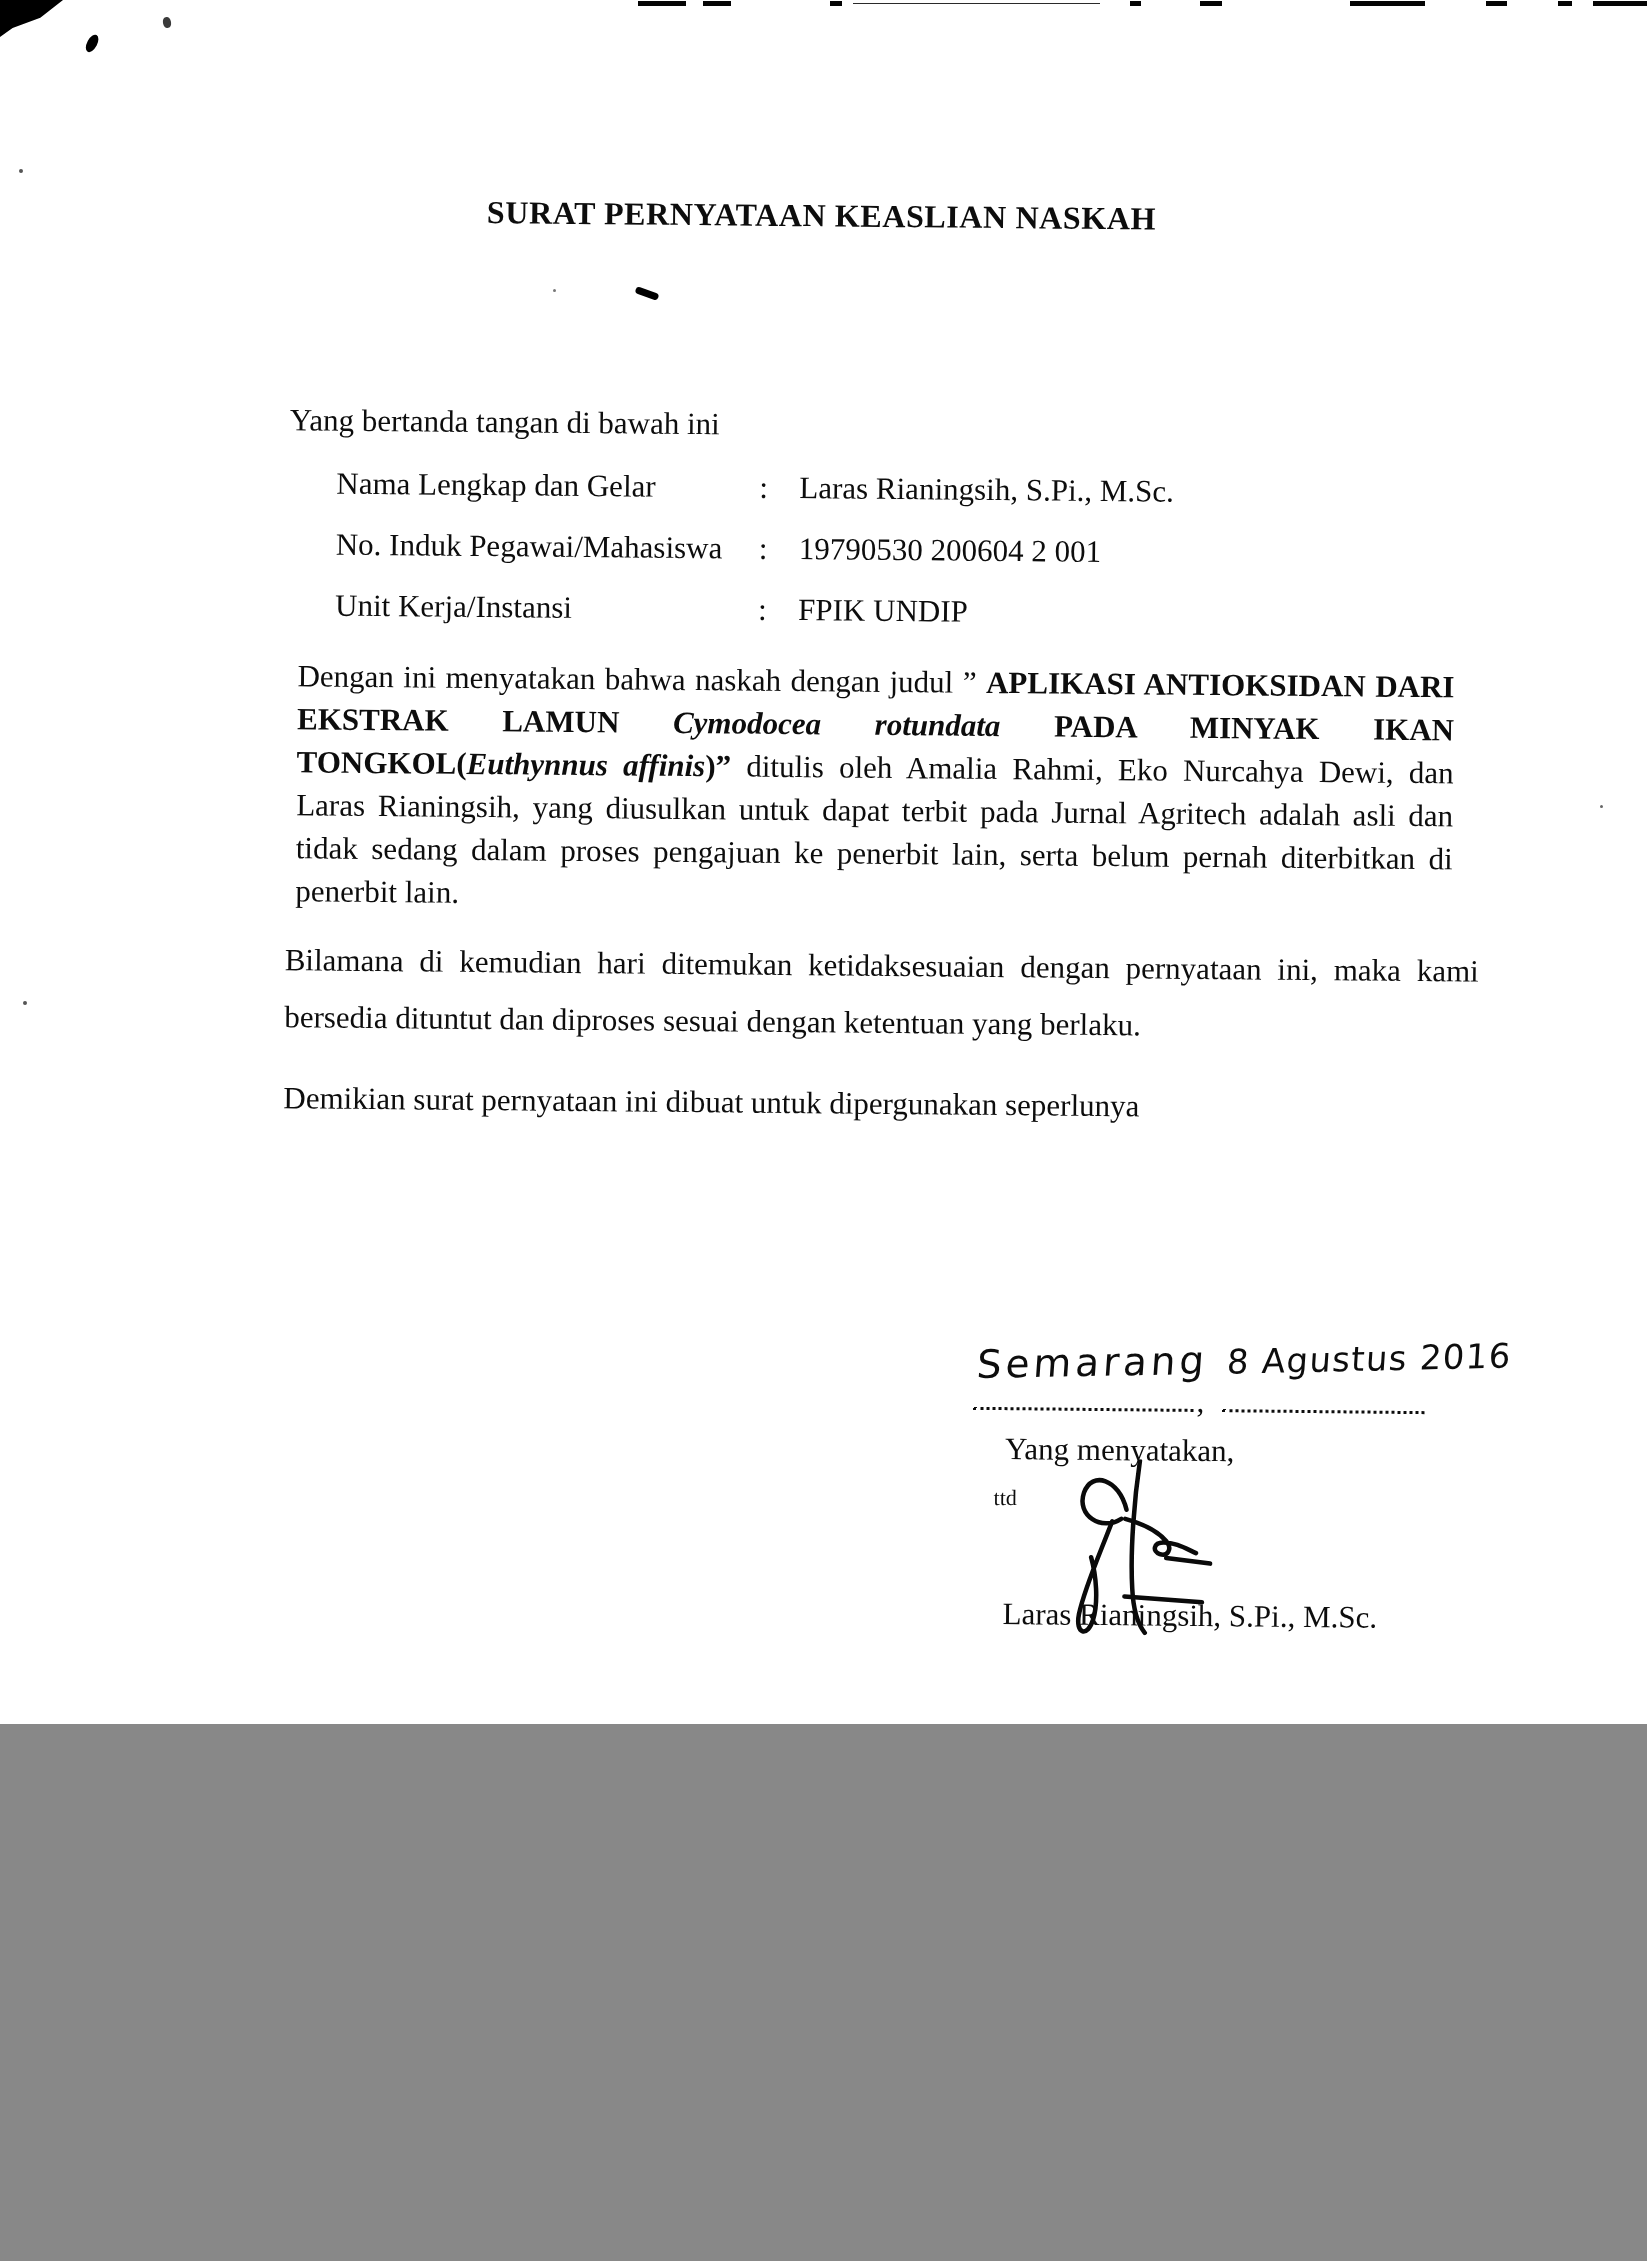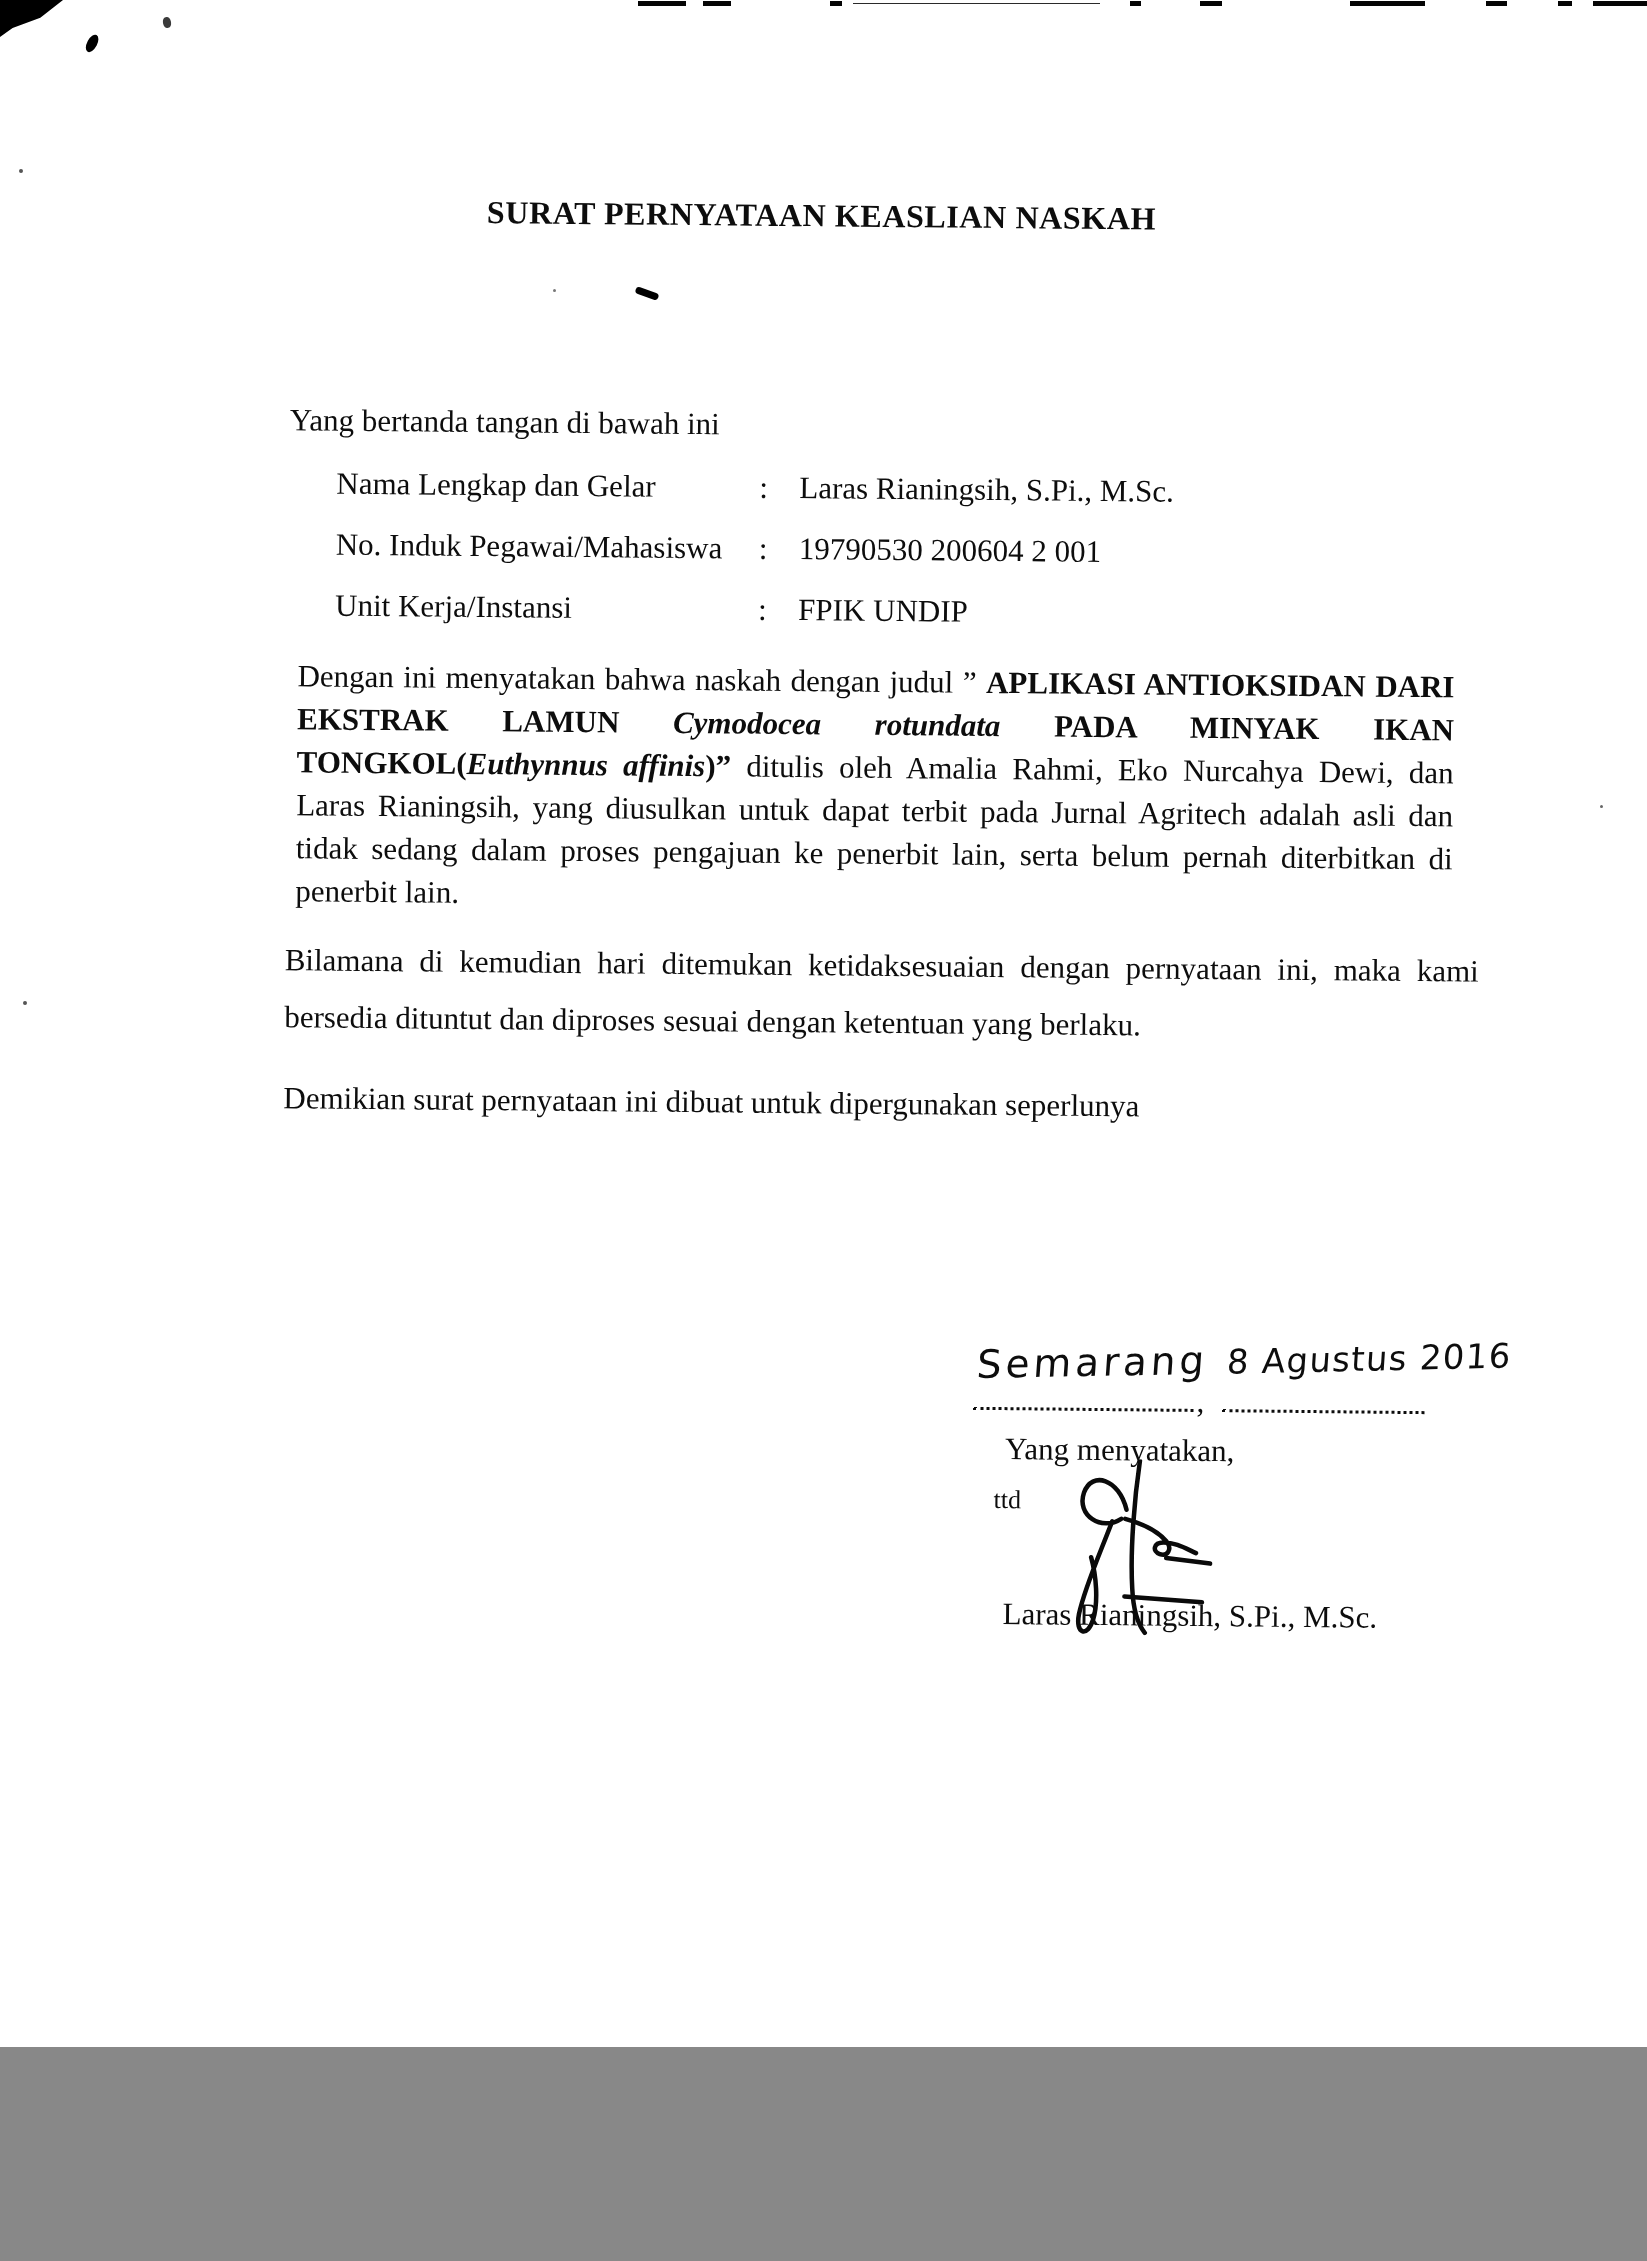--- a/index.html
+++ b/index.html
@@ -1,19 +1,19 @@
 <!DOCTYPE html>
 <html style="--ink: #0d0d0d; --paper: #ffffff;font-size:10.3px"><head>
 <meta charset="utf-8">
 <style>
   :root { --ink:#0d0d0d; --paper:#ffffff; }
   * { margin:0; padding:0; box-sizing:border-box; }
   html,body { background:#888; }
   #page {
-    position:relative; width:1647px; height:2047px;
+    position:relative; width:1647px; height:1724px;
     background:var(--paper); overflow:hidden;
     font-family:"Liberation Serif","DejaVu Serif",serif;
     color:var(--ink);
   }
   #content { position:absolute; inset:0; transform:rotate(0.55deg); transform-origin:271px 0; }
 
   .title {
     position:absolute; top:192px; left:0; width:1647px;
     text-align:center; font-size:32px; font-weight:bold; letter-spacing:0.6px;
   }
@@ -36,21 +36,21 @@
   .dots1 { left:0; width:220px; }
   .dots2 { left:249px; width:202px; }
   .printed-comma { position:absolute; left:223px; bottom:-3.9px; font-size:31px; }
   .handwriting {
     font-family:"DejaVu Sans",sans-serif; color:var(--ink);
     white-space:nowrap; position:absolute;
   }
   .hw-city { top:-10.3px; left:2.6px;  font-size:39px; letter-spacing:3.9px; transform:rotate(-1.6deg) skewX(-5deg); }
   .hw-date { top:-14px; left:253px; font-size:34px; letter-spacing:1.3px; transform:rotate(-1.8deg) skewX(-5deg); }
   .declarer { position:absolute; top:1424px; left:1019px; font-size:31px; }
-  .ttd      { position:absolute; top:1478px; left:1008px; font-size:26px; }
+  .ttd      { position:absolute; top:1478px; left:1008px; font-size:22px; }
   .sig-svg  { position:absolute; top:1451px; left:1044px; z-index:3; }
   .signatory{ position:absolute; top:1589px; left:1018px; font-size:31px; }
 
   
   .artifact { position:absolute; background:#000; }
   #corner-blotch { top:0; left:0; width:63px; height:37px;
     clip-path:polygon(0 0,100% 0,64% 48%,20% 76%,0 100%); }
   .topdash { top:1.3px; height:4.5px; background:#050505; }
   #topline-thin { top:2.6px; left:853px; width:247px; height:1.9px; background:#2a2a2a; }
   #pen-speck { top:34px; left:87px; width:10.3px; height:19.4px; border-radius:50%;

